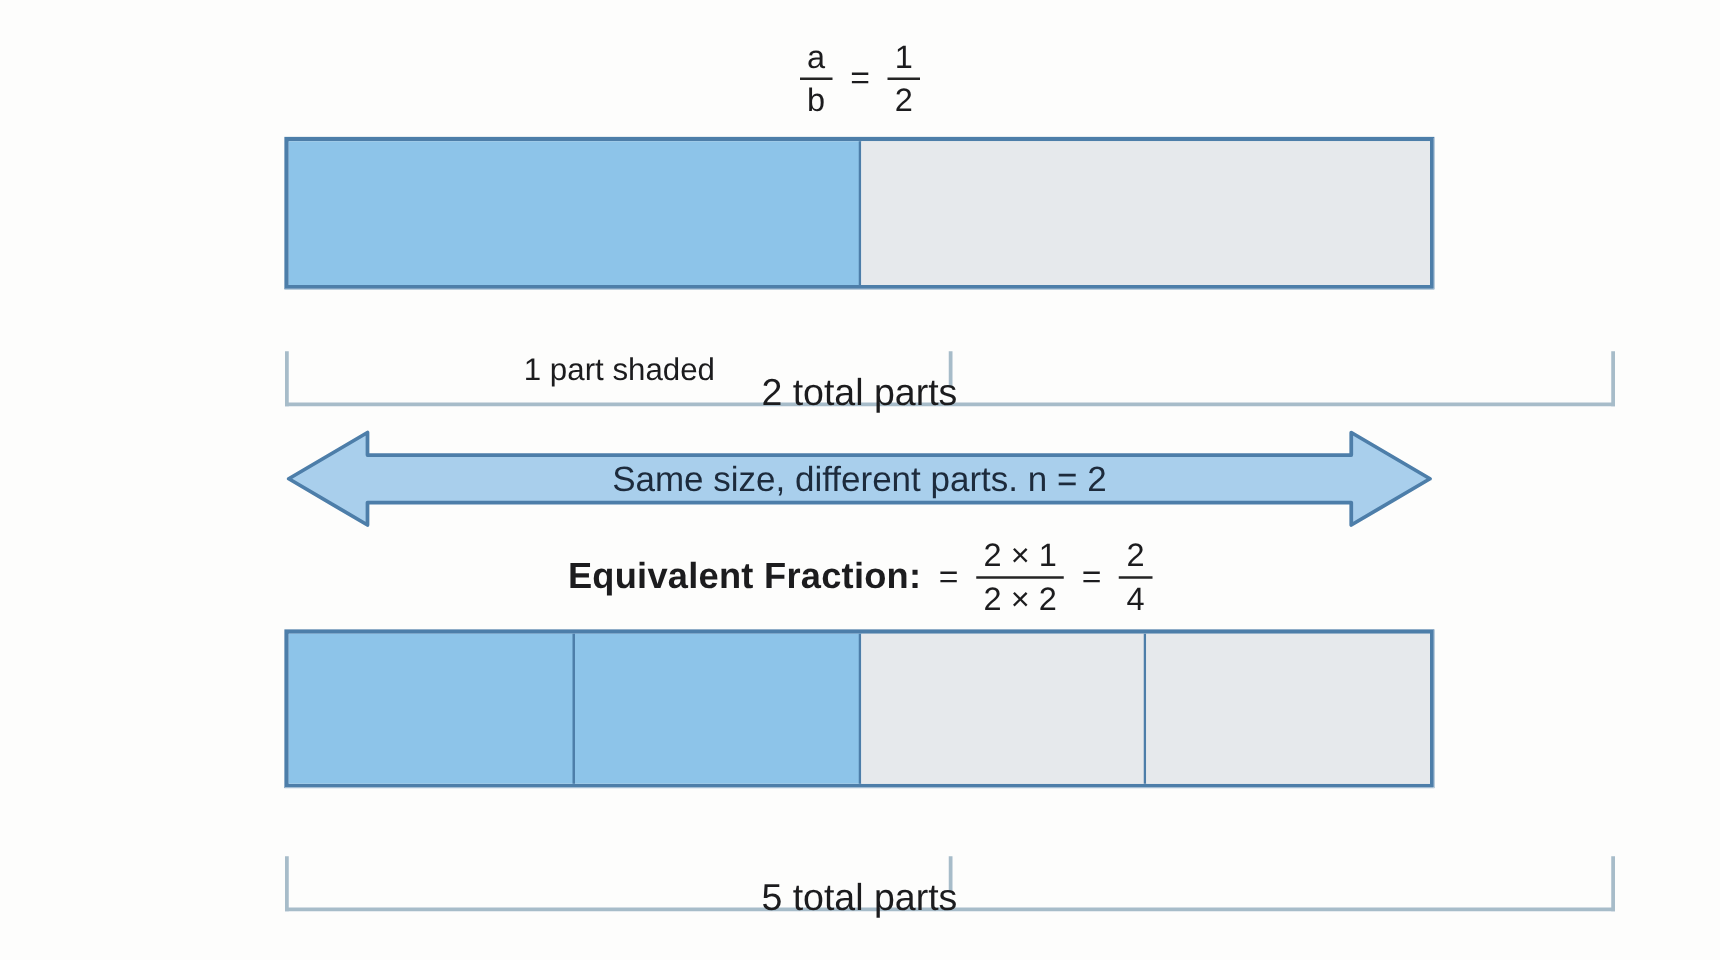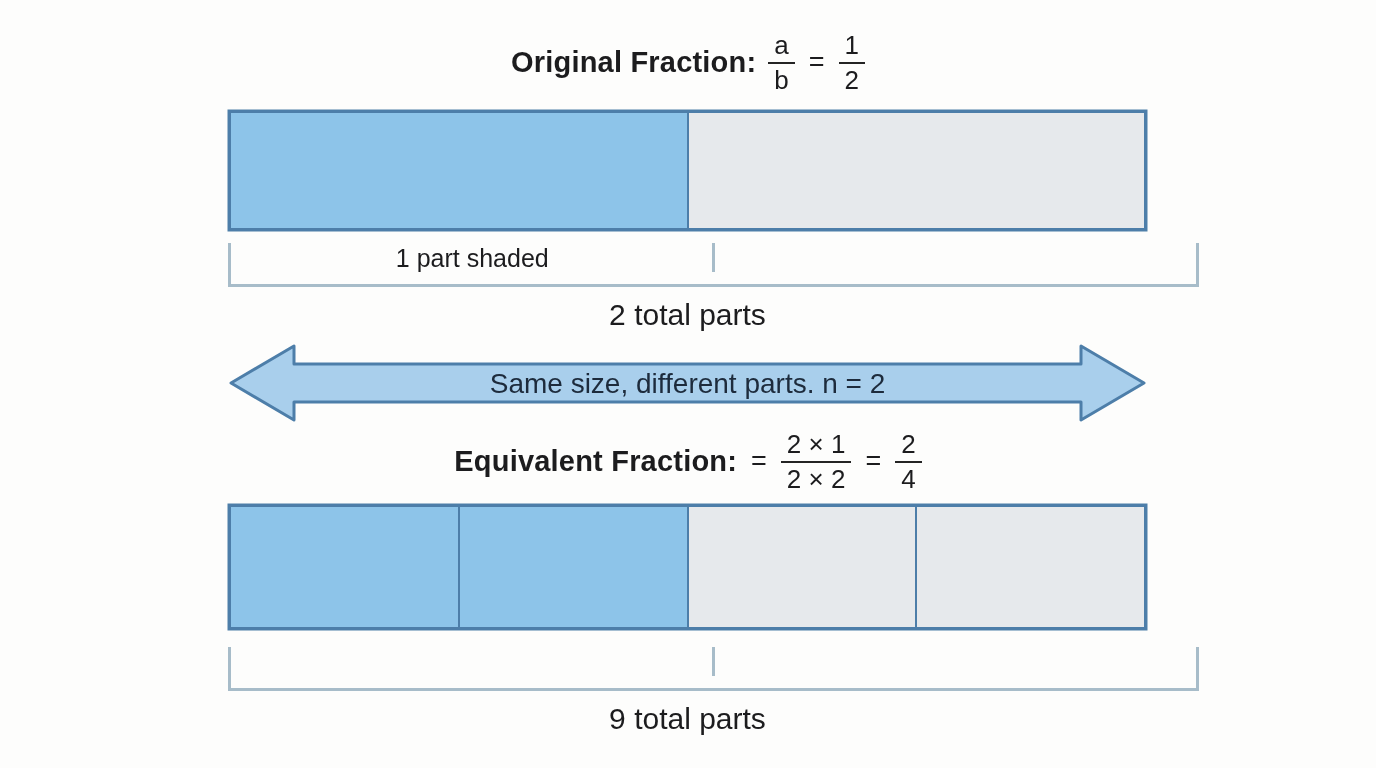--- a/index.html
+++ b/index.html
@@ -46,24 +46,25 @@
   }
   #bar-original{top:110px;height:121px;}
   #bar-equivalent{top:504px;height:126px;}
   .segment{flex:1 1 0;border-right:2.5px solid var(--bar-border);}
   .segment:last-child{border-right:none;}
   .segment.shaded{background:var(--shaded-fill);}
   .segment.unshaded{background:var(--unshaded-fill);}
 
   
   .bracket{
-    position:absolute;left:228px;width:971px;height:44px;
+    position:absolute;left:228px;width:1064px;height:44px;
     border-left:3px solid var(--bracket);
     border-right:3px solid var(--bracket);
     border-bottom:3px solid var(--bracket);
+    margin-top:38px;
   }
   #bracket-original{top:243px;}
   #bracket-equivalent{top:647px;}
   .bracket .mid-tick{
     position:absolute;left:50%;top:0;width:3px;height:29px;
     margin-left:-1.5px;background:var(--bracket);
   }
   .bracket .shaded-label{
     position:absolute;left:0;top:1px;width:50%;
     text-align:center;font-size:25px;color:var(--text);
@@ -81,21 +82,20 @@
     font-family:"Liberation Sans", sans-serif;
     font-size:28px;fill:var(--arrow-text);
   }
 </style>
 </head>
 <body>
 
 <div class="canvas">
 
   <div class="heading" id="heading-original">
-    <span class="h-label">Original Fraction:</span>
     <span class="frac">
       <span class="num">a</span>
       <span class="den">b</span>
     </span>
     <span class="eq">=</span>
     <span class="frac">
       <span class="num">1</span>
       <span class="den">2</span>
     </span>
   </div>
@@ -133,15 +133,15 @@
   <div class="bar" id="bar-equivalent">
       <div class="segment shaded"></div>
       <div class="segment shaded"></div>
       <div class="segment unshaded"></div>
       <div class="segment unshaded"></div>
     </div>
 
   <div class="bracket" id="bracket-equivalent">
     <div class="mid-tick"></div>
   </div>
-  <div class="total-label" id="total-equivalent">9 total parts</div>
+  <div class="total-label" id="total-equivalent">5 total parts</div>
 
 </div>
 
 </body></html>

